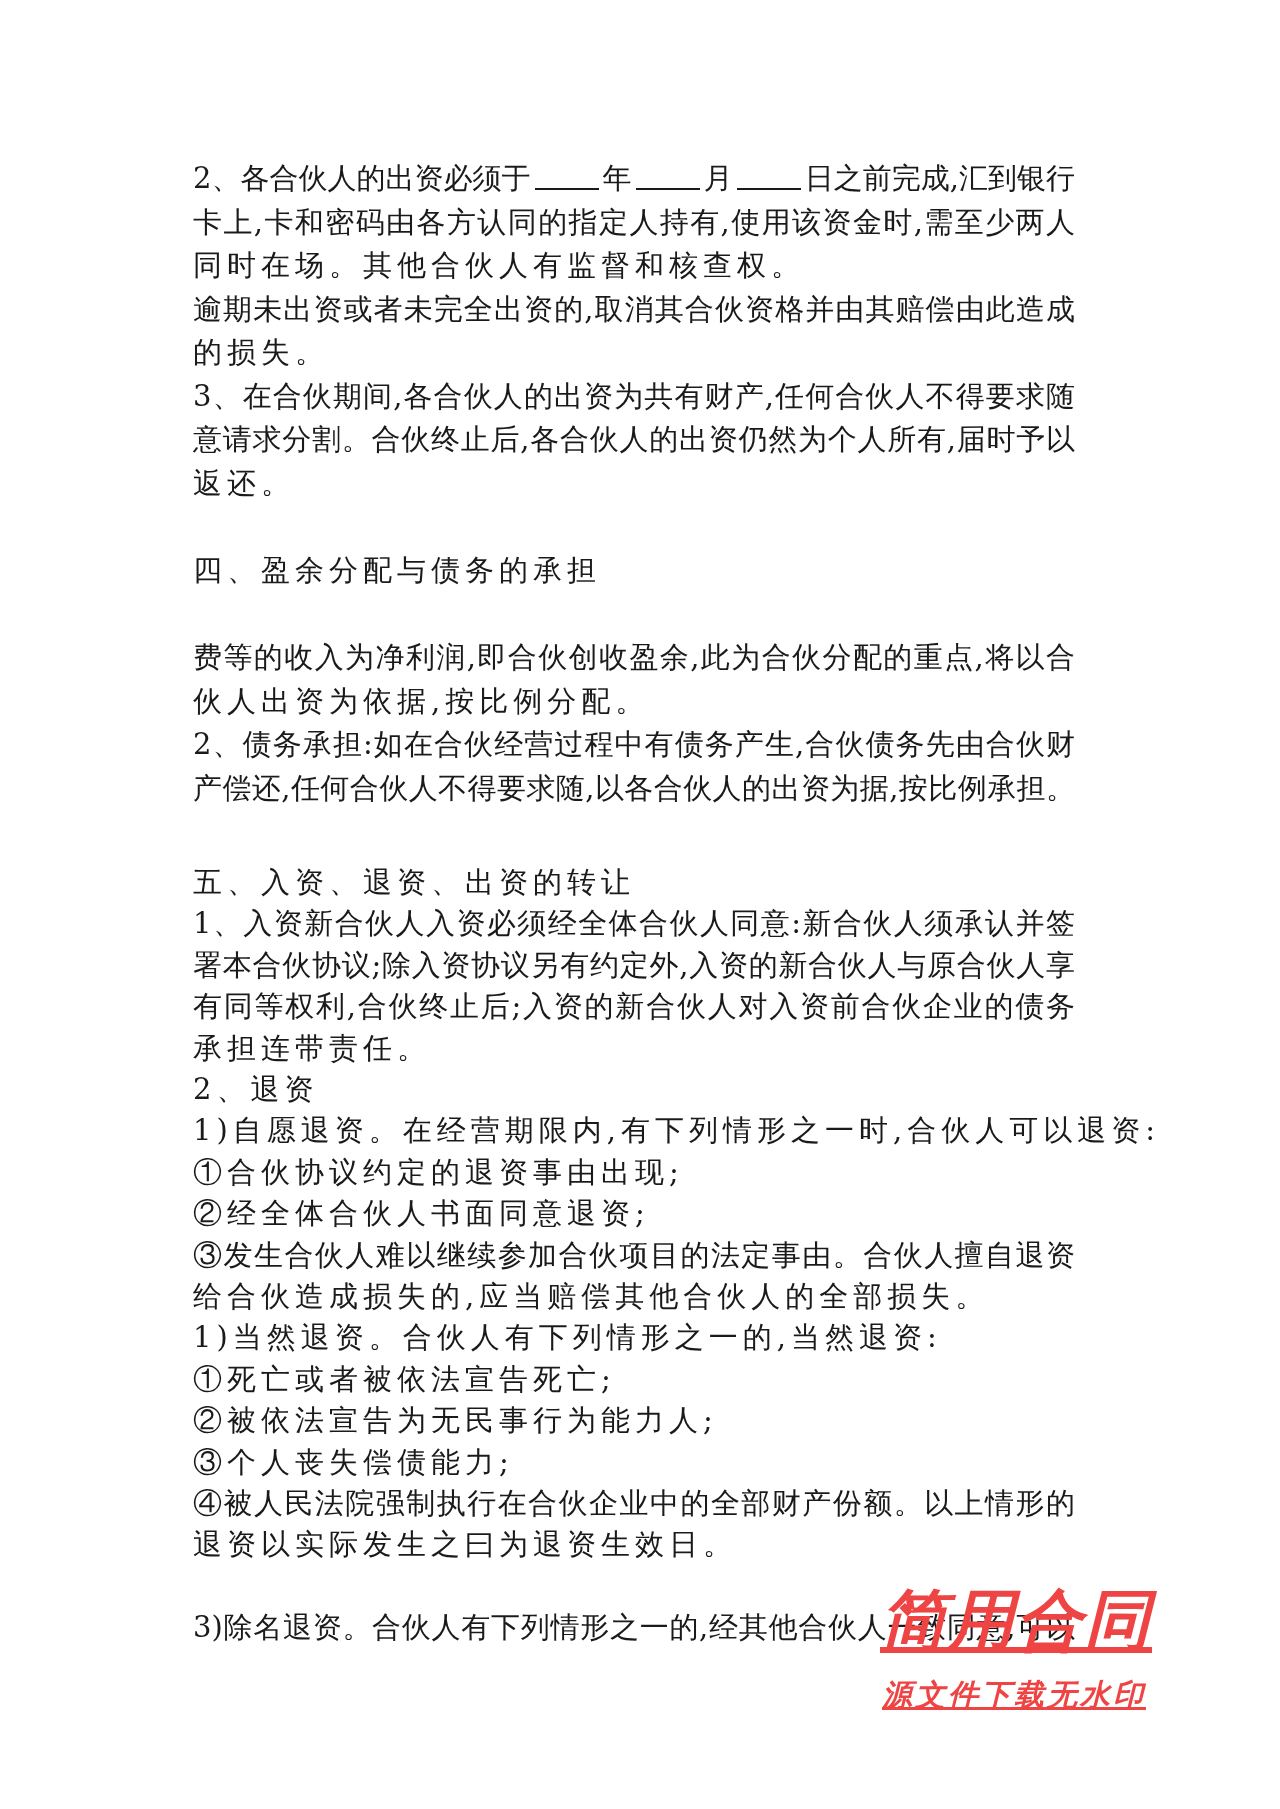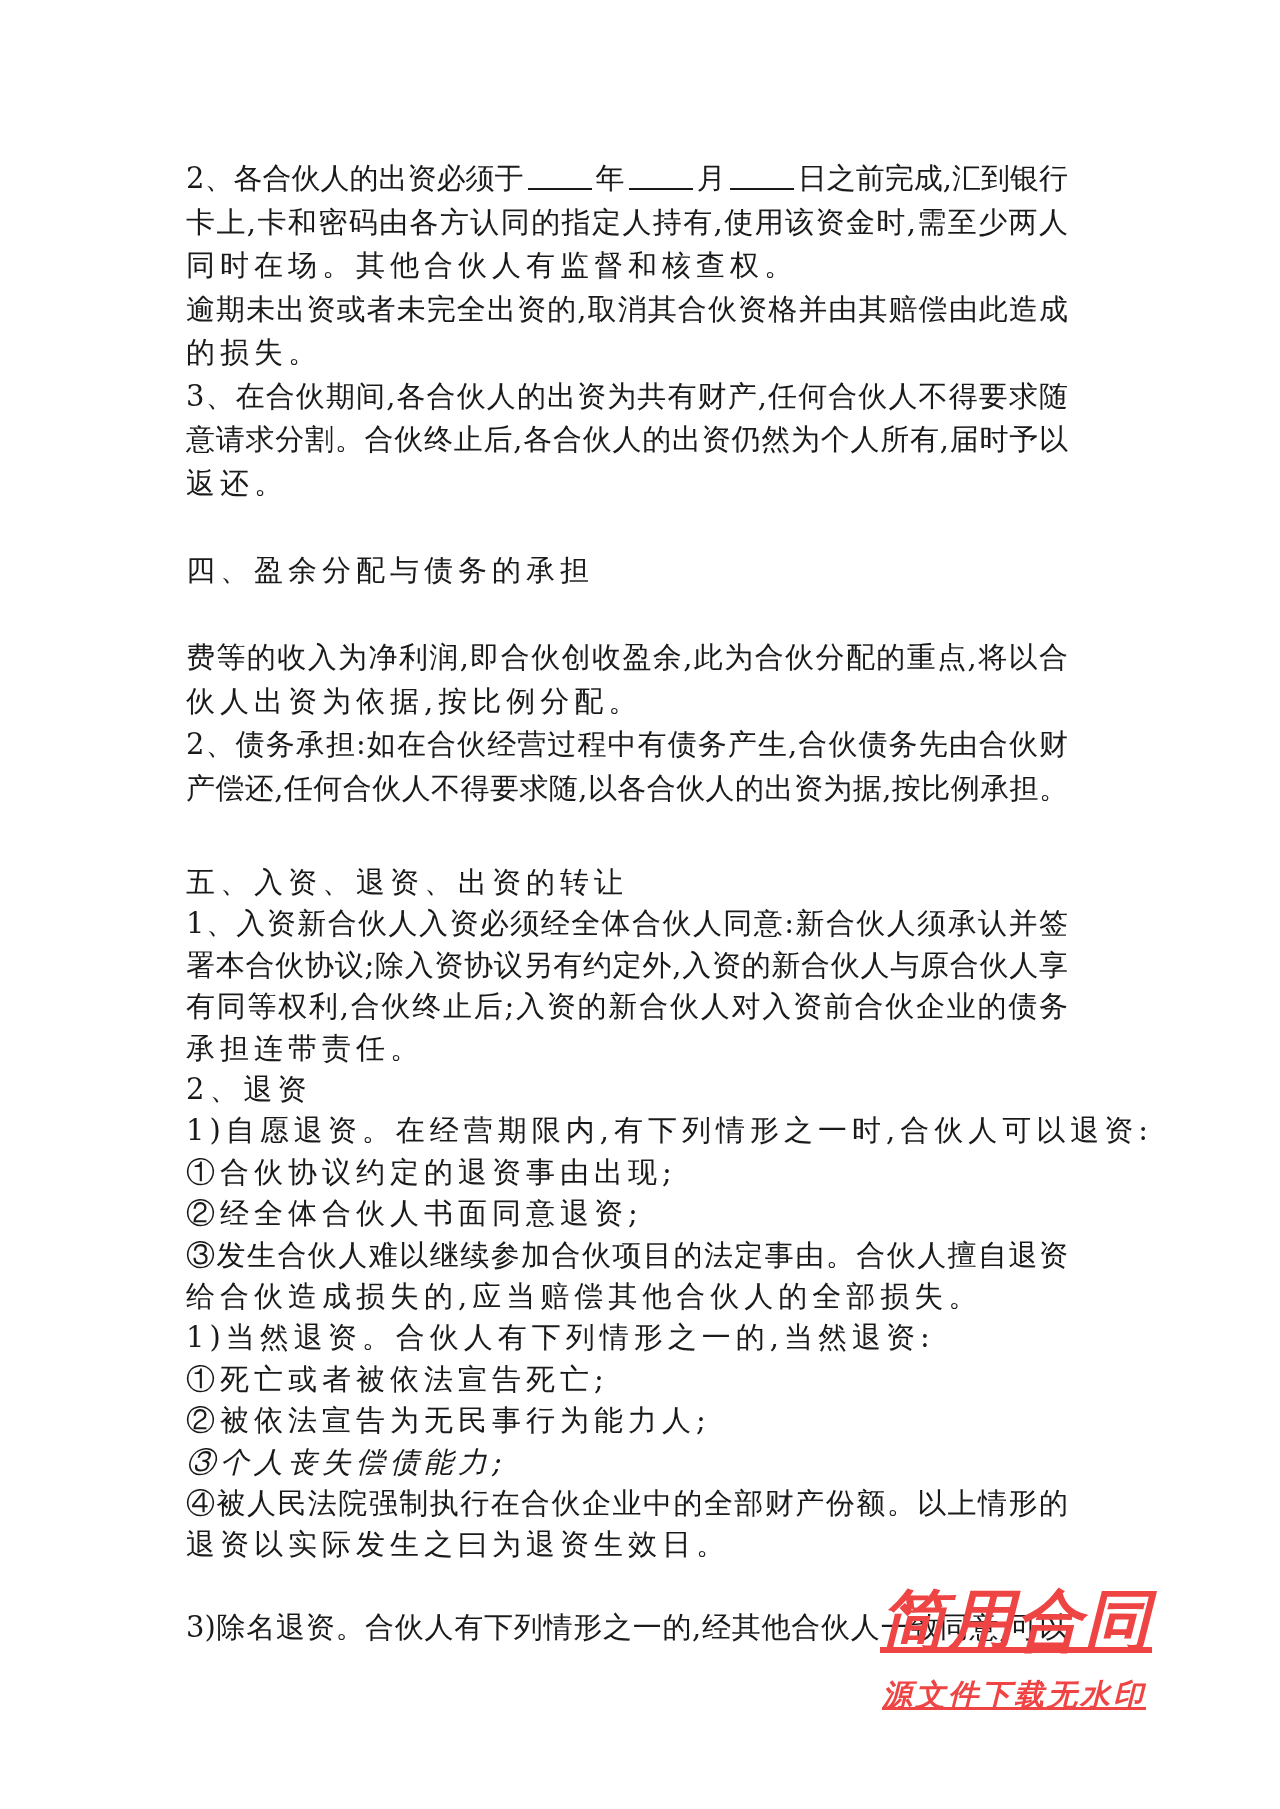--- a/index.html
+++ b/index.html
@@ -12,21 +12,21 @@
       color: #1a1a1a;
     }
     .page {
       position: absolute;
       left: 0; top: 0;
       width: 1280px; height: 1809px;
       background: #ffffff;
     }
     .line {
       position: absolute;
-      left: 186px;
+      left: 193px;
       height: 40px;
       line-height: 40px;
       font-size: 29px;
       letter-spacing: 5px;
       white-space: nowrap;
       transform: translateY(-20px);
     }
     .line.justify {
       width: 882px;
       text-align: justify;
@@ -99,21 +99,21 @@
 
   <div class="line" style="top:1130px;">1)自愿退资。在经营期限内,有下列情形之一时,合伙人可以退资:</div>
   <div class="line" style="top:1172px;">①合伙协议约定的退资事由出现;</div>
   <div class="line" style="top:1213px;">②经全体合伙人书面同意退资;</div>
   <div class="line justify" style="top:1255px;">③发生合伙人难以继续参加合伙项目的法定事由。合伙人擅自退资</div>
   <div class="line" style="top:1296px;">给合伙造成损失的,应当赔偿其他合伙人的全部损失。</div>
 
   <div class="line" style="top:1337px;">1)当然退资。合伙人有下列情形之一的,当然退资:</div>
   <div class="line" style="top:1379px;">①死亡或者被依法宣告死亡;</div>
   <div class="line" style="top:1420px;">②被依法宣告为无民事行为能力人;</div>
-  <div class="line" style="top:1462px;font-style:italic;">③个人丧失偿债能力;</div>
+  <div class="line" style="top:1462px;">③个人丧失偿债能力;</div>
   <div class="line justify" style="top:1503px;">④被人民法院强制执行在合伙企业中的全部财产份额。以上情形的</div>
   <div class="line" style="top:1544px;">退资以实际发生之曰为退资生效日。</div>
 
   <div class="line justify" style="top:1627px;">3)除名退资。合伙人有下列情形之一的,经其他合伙人一致同意,可以</div>
 
   <div class="watermark wm-main">简用合同</div>
   <div class="watermark wm-sub">源文件下载无水印</div>
 </div>
 
 </body></html>

